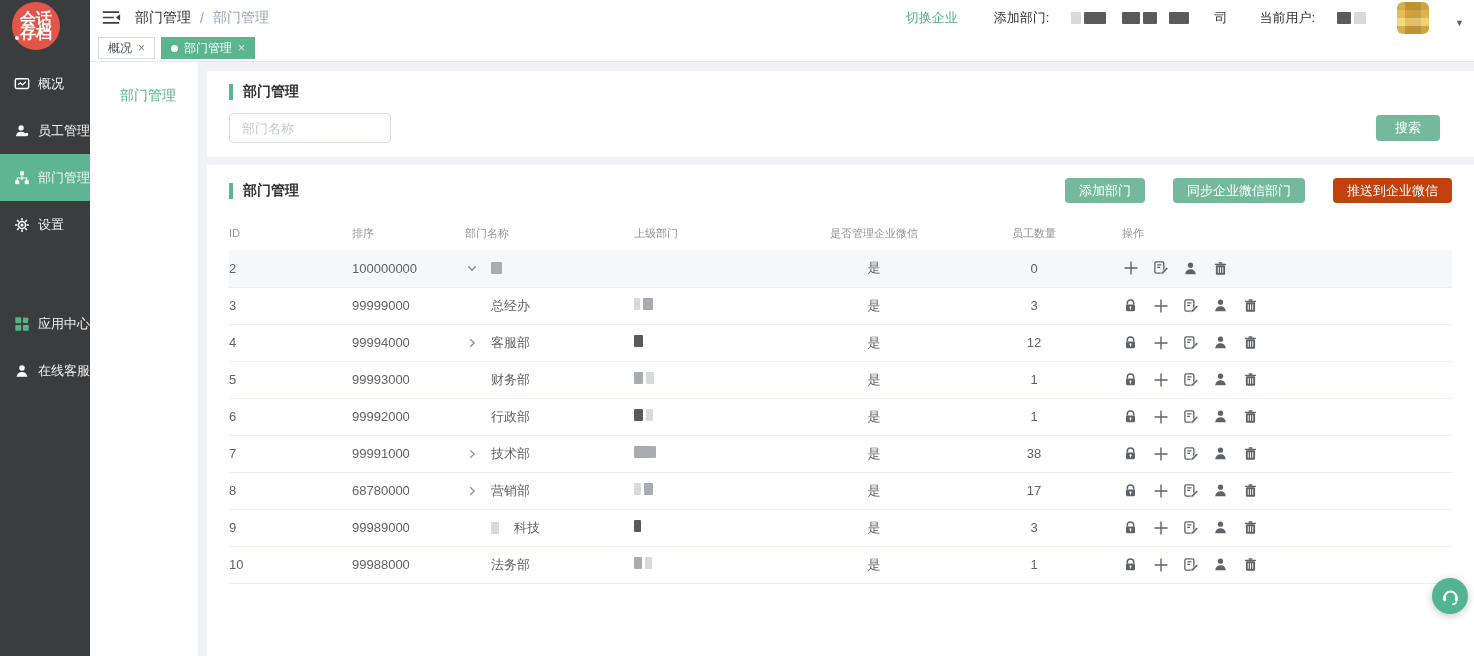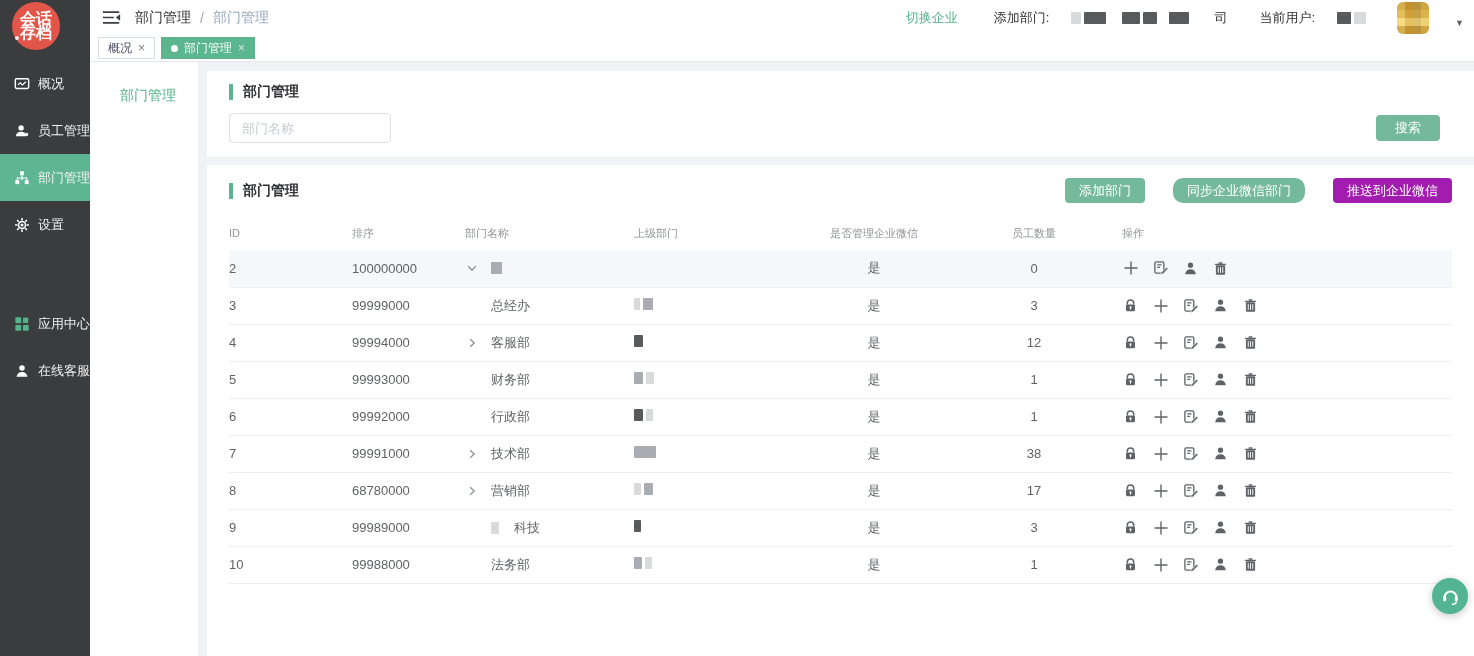--- a/index.html
+++ b/index.html
@@ -231,22 +231,22 @@
         </section>
 
         <section class="card table-card">
           <div class="table-head">
             <div class="card-title">
               <span class="title-bar" style="background: rgb(91, 181, 143);"></span>
               <span>部门管理</span>
             </div>
             <div class="head-buttons">
               <button class="green-btn" style="background: rgb(116, 185, 156);">添加部门</button>
-              <button class="green-btn" style="background: rgb(116, 185, 156); border-radius: 10px;">同步企业微信部门</button>
-              <button class="green-btn" style="background: #a21caf; text-align: center;">推送到企业微信</button>
+              <button class="green-btn" style="background: rgb(116, 185, 156);">同步企业微信部门</button>
+              <button class="green-btn" style="background: #c2410c; text-align: center;">推送到企业微信</button>
             </div>
           </div>
 
           <table>
             <colgroup>
               <col style="width:123px">
                 <col style="width:113px">
                 <col style="width:169px">
               <col style="width:130px">
                 <col style="width:220px">

